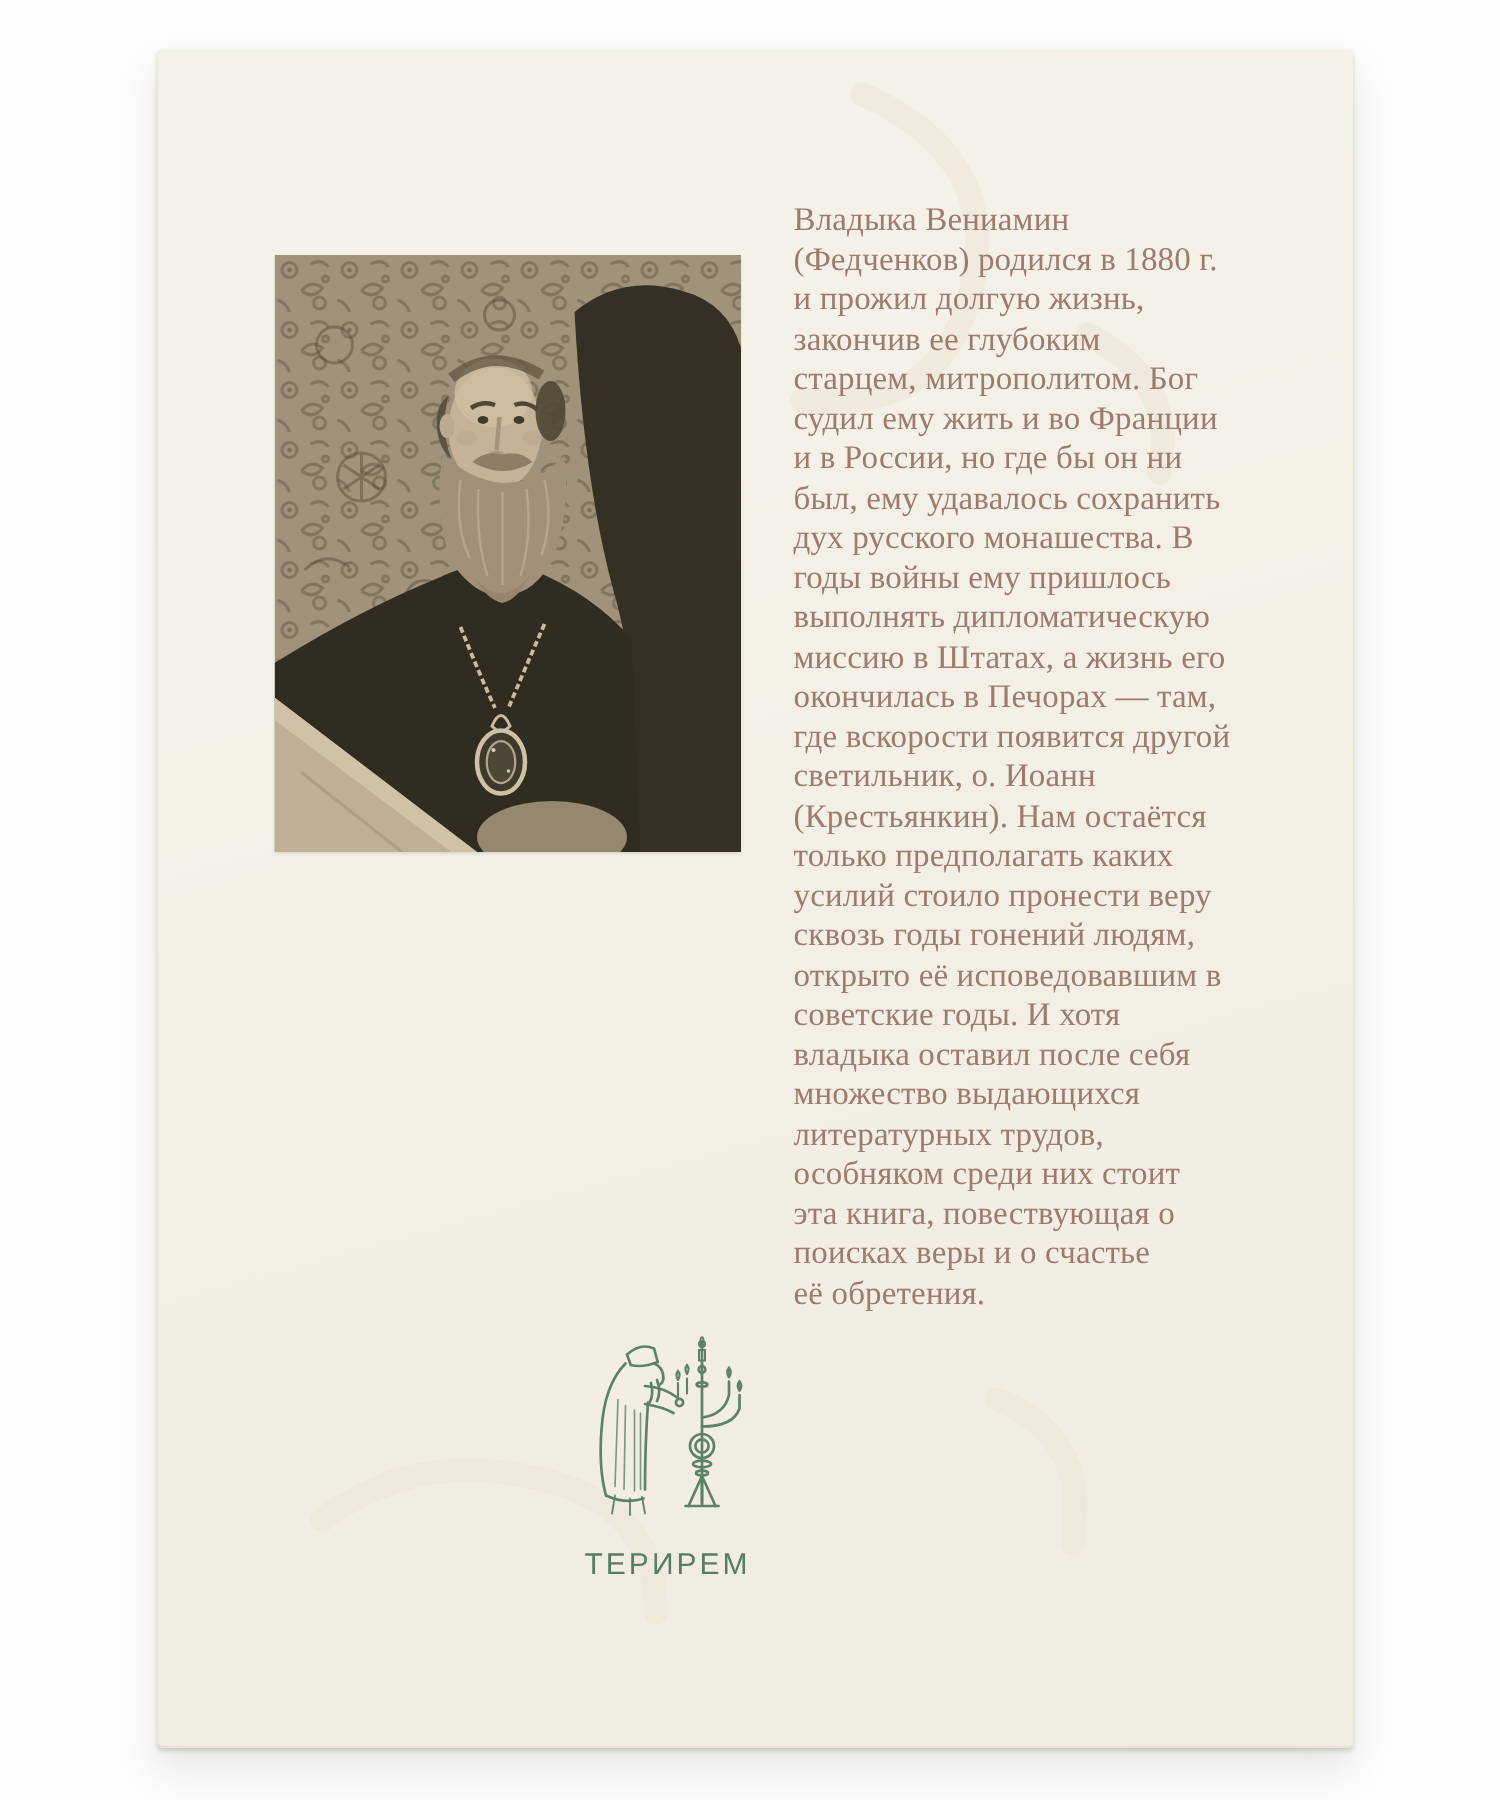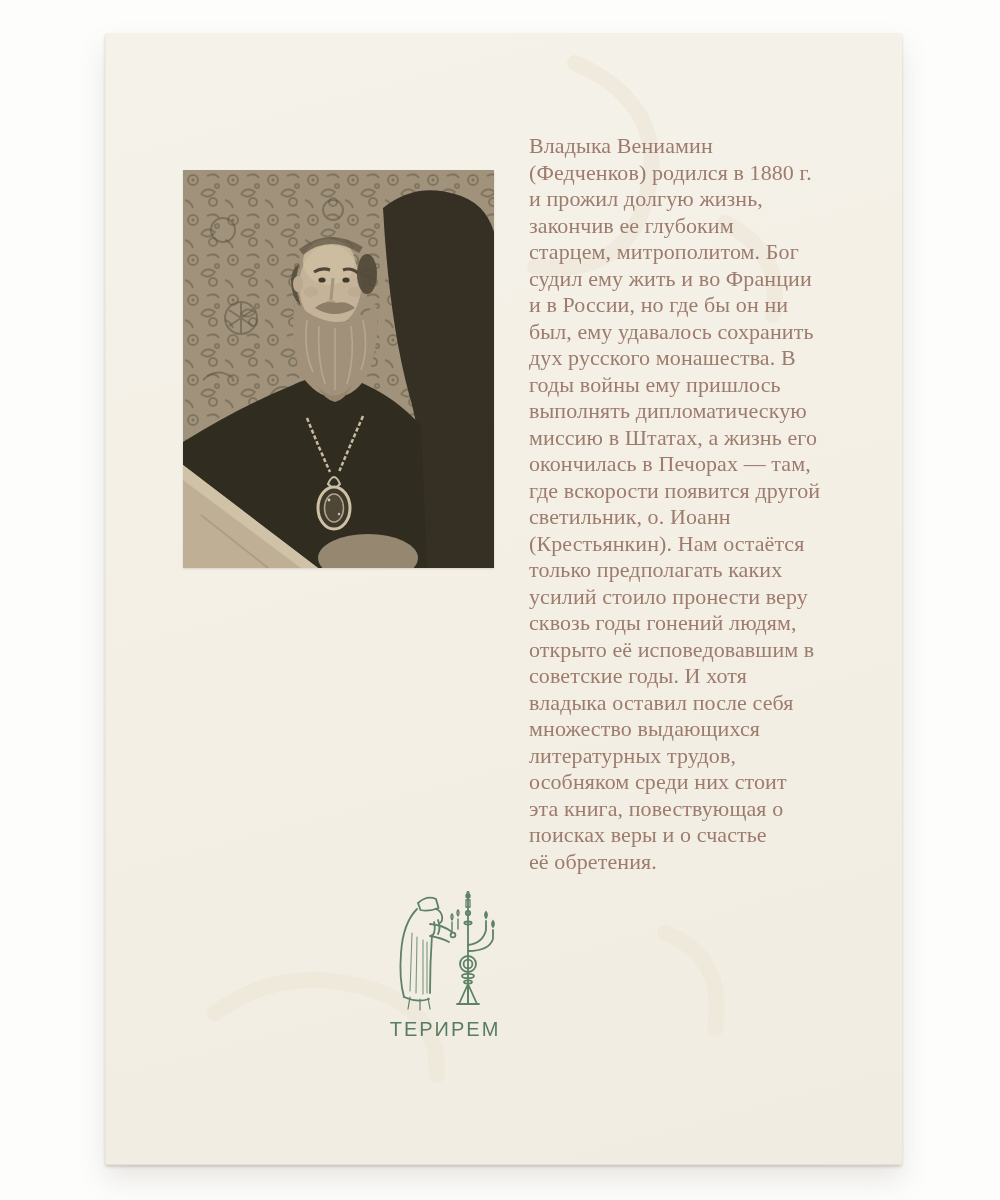--- a/index.html
+++ b/index.html
@@ -26,21 +26,21 @@
   .annotation{
     position:absolute;left:424px;top:100px;width:372px;margin:0;
     font-size:22px;line-height:26.5px;color:#9d7b6d;
     white-space:pre-line;letter-spacing:.1px;
   }
   .publisher{
     position:absolute;left:278px;top:858px;width:124px;text-align:center;
   }
   .publisher svg{display:block;margin:0 auto;}
   .pubname{
-    margin-top:3px;
+    margin-top:17px;
     font-family:"Liberation Sans","DejaVu Sans",sans-serif;
     font-size:20px;letter-spacing:2px;color:#587d64;font-weight:400;
   }
 </style>
 </head>
 <body>
 
 <div class="scene">
   <div class="card">
 

